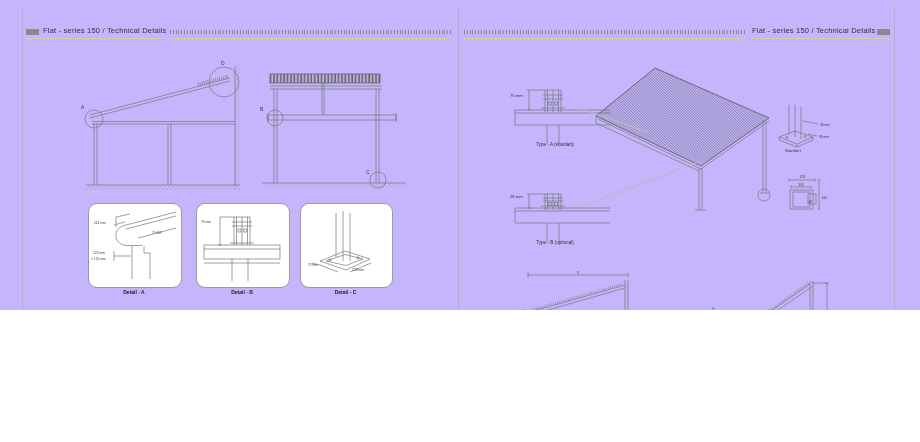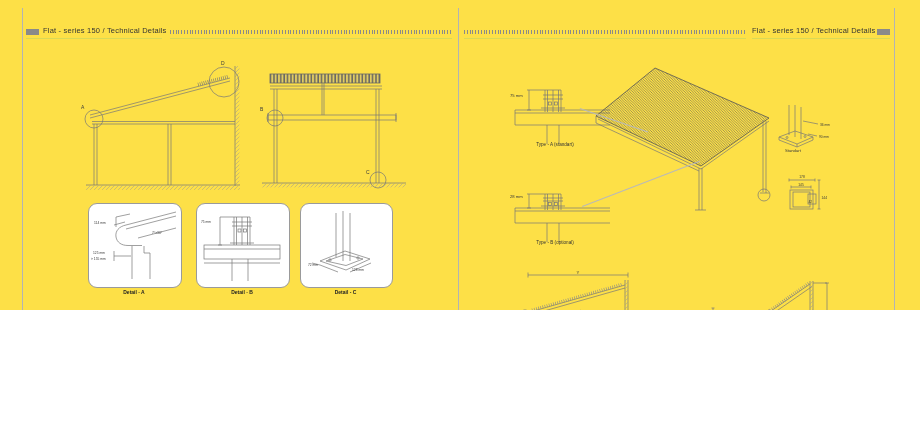--- a/index.html
+++ b/index.html
@@ -1,16 +1,16 @@
 <!DOCTYPE html>
 <html><head>
 <meta charset="utf-8">
 <style>
   html,body{margin:0;padding:0;background:#fff;}
-  .canvas{position:relative;width:920px;height:310px;background:#fde047;overflow:hidden;
+  .canvas{position:relative;width:920px;height:310px;background:#c4b5fd;overflow:hidden;
           font-family:"Liberation Sans",sans-serif;color:#333;}
   .vline{position:absolute;width:1px;background:#b3b3b3;}
   .hline{position:absolute;height:1px;background:#b3b3b3;}
   .hdr{position:absolute;font-size:7.5px;color:#333;white-space:nowrap;letter-spacing:.2px;}
   .dots{position:absolute;height:4px;top:30px;
         background-image:repeating-linear-gradient(90deg,#8a8a8a 0,#8a8a8a 1px,transparent 1px,transparent 2.8px);}
   .yline{position:absolute;height:1.5px;background:#d9d957;top:37.5px;}
   .dashblk{position:absolute;background:#8a8a8a;}
   .dbox{position:absolute;border:1px solid #9a9a9a;border-radius:9px;background:#fff;}
   .cap{position:absolute;font-size:5px;font-weight:bold;color:#222;text-align:center;white-space:nowrap;}

